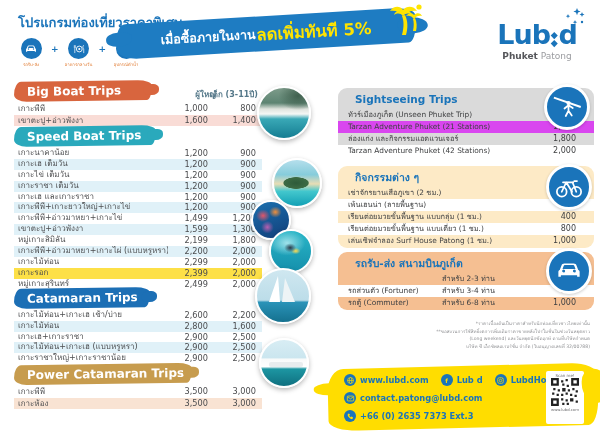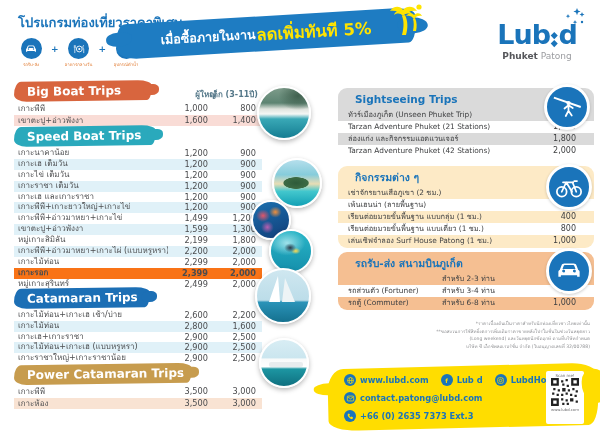--- a/index.html
+++ b/index.html
@@ -268,21 +268,21 @@
         <div class="t-row" style="background: rgb(224, 241, 248);">
           <span class="t-name">เกาะพีพี+อ่าวมาหยา+เกาะไผ่ (แบบหรูหรา)</span>
           <span class="t-pa">2,200</span>
           <span class="t-pc">2,000</span>
         </div>
         <div class="t-row">
           <span class="t-name">เกาะไม้ท่อน</span>
           <span class="t-pa">2,299</span>
           <span class="t-pc">2,000</span>
         </div>
-        <div class="t-row" style="background: #f97316; font-weight: bold;">
+        <div class="t-row" style="background: #fde047;">
           <span class="t-name">เกาะรอก</span>
           <span class="t-pa">2,399</span>
           <span class="t-pc">2,000</span>
         </div>
         <div class="t-row">
           <span class="t-name">หมู่เกาะสุรินทร์</span>
           <span class="t-pa">2,499</span>
           <span class="t-pc">2,000</span>
         </div>
       </div>
@@ -340,21 +340,21 @@
   <div class="photo ph-cat"></div>
   <div class="photo ph-power"></div>
 
   <div class="panel rp0" style="background: rgb(218, 218, 218);">
     <div class="p-title">Sightseeing Trips</div>
     <div class="rows">
         <div class="p-row">
           <span class="p-name">ทัวร์เมืองภูเก็ต (Unseen Phuket Trip)</span>
           <span class="p-price">1,500</span>
         </div>
-        <div class="p-row" style="background: #ffffff;">
+        <div class="p-row" style="background: #d946ef;">
           <span class="p-name">Tarzan Adventure Phuket (21 Stations)</span>
           <span class="p-price">1,500</span>
         </div>
         <div class="p-row">
           <span class="p-name">ล่องแก่ง และกิจกรรมแอดแวนเจอร์</span>
           <span class="p-price">1,800</span>
         </div>
         <div class="p-row" style="background: rgb(255, 255, 255);">
           <span class="p-name">Tarzan Adventure Phuket (42 Stations)</span>
           <span class="p-price">2,000</span>

